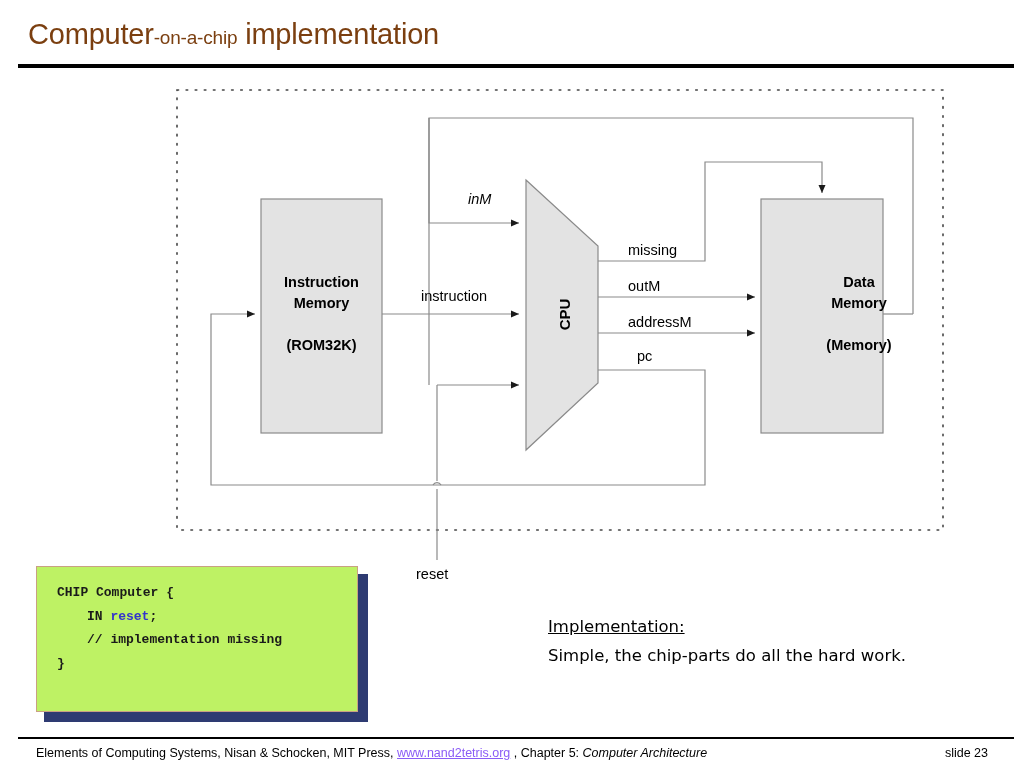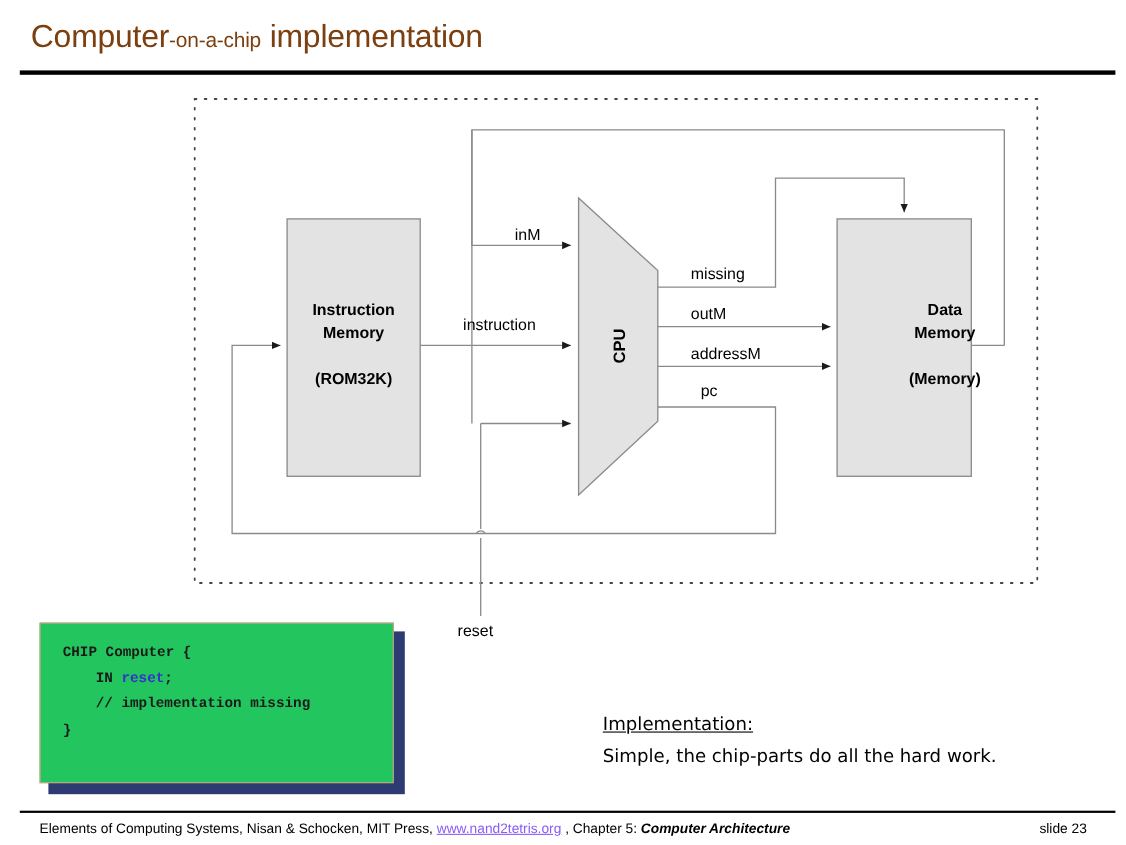--- a/index.html
+++ b/index.html
@@ -87,40 +87,40 @@
     width: 324px;
     height: 148px;
     background: #2E3B72;
   }
   #code-box {
     position: absolute;
     left: 36px;
     top: 566px;
     width: 322px;
     height: 146px;
-    background: #22c55e;
+    background: #bef264;
     border: 1px solid #C9A183;
     box-sizing: border-box;
     font-family: "Liberation Mono", monospace;
     font-size: 13px;
     font-weight: bold;
     line-height: 23.5px;
     color: #1a1a1a;
     padding: 14px 0 16px 20px;
     box-sizing: border-box;
   }
   .code-line { white-space: pre; }
   .kw-blue { color: #3333CC; }
   .indent1 { padding-left: 30px; }
 
   
   #impl-note {
     position: absolute;
     left: 548px;
-    top: 644px;
+    top: 612px;
     font-family: "DejaVu Sans", sans-serif;
     font-size: 16.5px;
     color: #000000;
     line-height: 29px;
     white-space: nowrap;
   }
   #impl-head {
     text-decoration: underline;
     display: block;
   }
@@ -136,21 +136,21 @@
     background: #000000;
   }
   #footer {
     position: absolute;
     left: 36px;
     top: 746px;
     font-size: 12.5px;
     color: #000000;
     white-space: nowrap;
   }
-  #footer .ital { font-style: italic; font-weight: bold; }
+  #footer .ital { font-style: italic; }
   #footer a, #footer .link {
     color: #8b5cf6;
     text-decoration: underline;
   }
   #slide-number {
     position: absolute;
     right: 36px;
     top: 746px;
     font-size: 12.5px;
     color: #000000;
@@ -215,21 +215,21 @@
 
 <div class="boxlabel" style="left:761px; top:272px; width:122px;margin-left:37px;">
   <span>Data</span><br>
   <span>Memory</span><br>
   <span style="display:inline-block;height:8px;"></span><br>
   <span>(Memory)</span>
 </div>
 
 <div class="cpu-label" style="left:544px; top:306px; width:40px; text-align:center;">CPU</div>
 
-<div class="lbl" style="left:468px; top:206px;">inM</div>
+<div class="lbl" style="left:468px; top:191px;font-style:italic;">inM</div>
 <div class="lbl" style="left:421px; top:288px;">instruction</div>
 <div class="lbl" style="left:628px; top:242px;">missing</div>
 <div class="lbl" style="left:628px; top:278px;">outM</div>
 <div class="lbl" style="left:628px; top:314px;">addressM</div>
 <div class="lbl" style="left:637px; top:348px;">pc</div>
 <div class="lbl" style="left:416px; top:566px;">reset</div>
 
 <div id="code-shadow"></div>
 <div id="code-box">
   <div class="code-line">CHIP Computer {</div>

